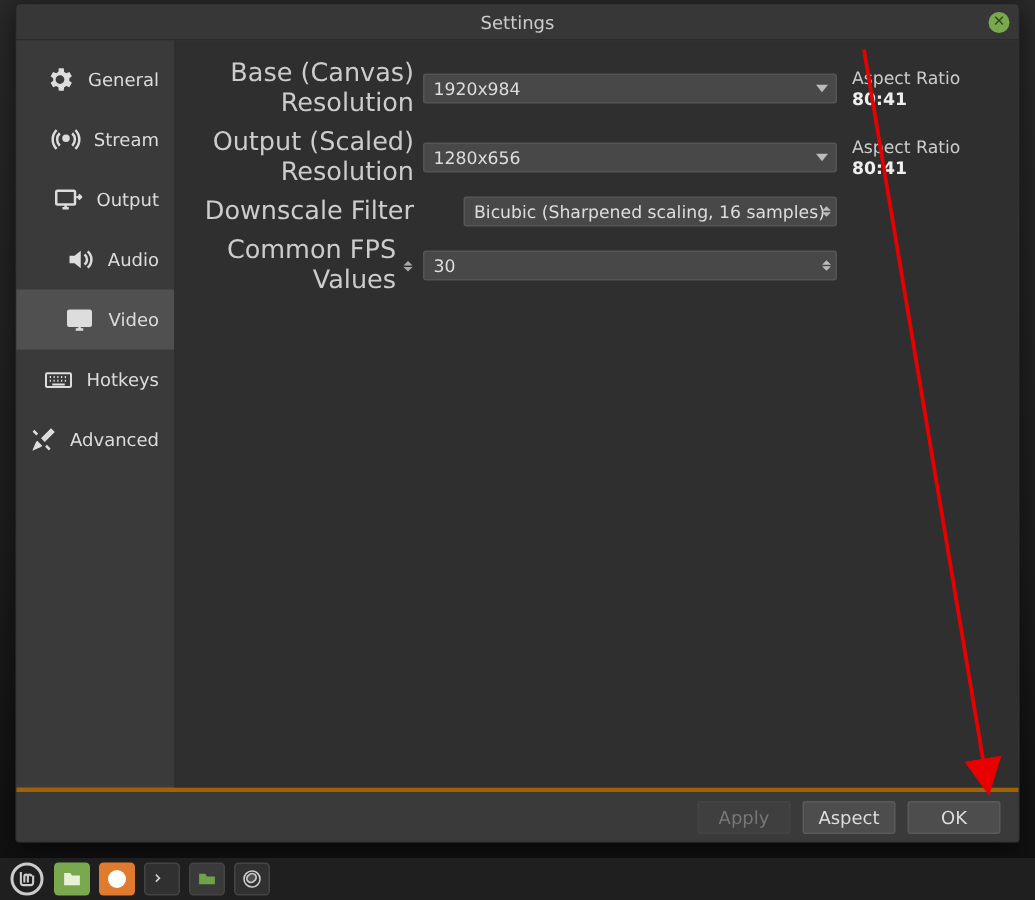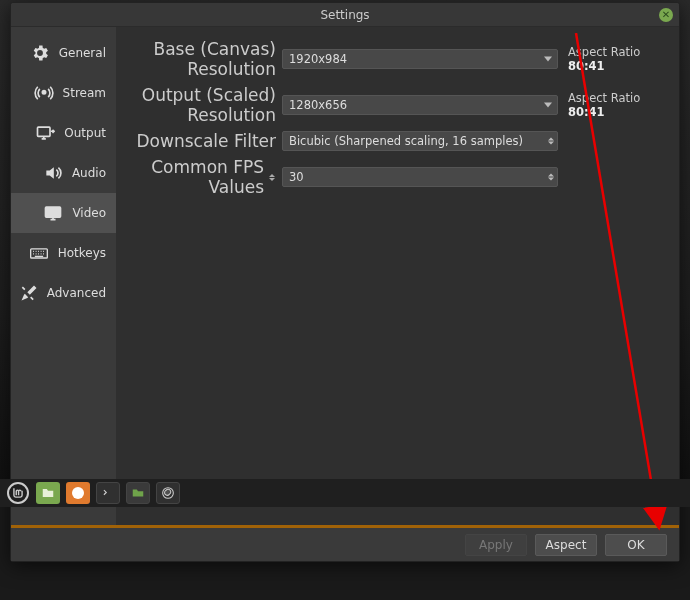--- a/index.html
+++ b/index.html
@@ -1,17 +1,17 @@
 <!DOCTYPE html>
 <html><head>
 <meta charset="utf-8">
 <style>
   * { box-sizing: border-box; margin: 0; padding: 0; }
   html, body { width: 690px; height: 600px; background: #1a1a1a; font-family: "DejaVu Sans", "Segoe UI", sans-serif; font-size: 12px; color: #ddd; overflow: hidden; }
-  .backdrop { width: 690px; height: 507px; background: linear-gradient(180deg, #2a2a2a 0%, #1e1e1e 60%, #0f0f0f 100%); position: relative; }
+  .backdrop { width: 690px; height: 600px; background: linear-gradient(180deg, #2a2a2a 0%, #1e1e1e 60%, #0f0f0f 100%); position: relative; }
   .window {
     position: absolute; top: 2px; left: 10px; width: 670px; height: 560px;
     background: #3a3a3a; border: 1px solid #222; border-radius: 3px;
     box-shadow: 0 4px 20px rgba(0,0,0,0.6);
     display: flex; flex-direction: column;
   }
   .titlebar {
     height: 24px; background: #373737; border-bottom: 1px solid #2b2b2b;
     display: flex; align-items: center; justify-content: center; position: relative;
     border-top-left-radius: 3px; border-top-right-radius: 3px;
@@ -182,21 +182,21 @@
               <span>1280x656</span>
             </div>
           </div>
           <div class="aspect">
             <span>Aspect Ratio</span> <b>80:41</b>
           </div>
         </div>
 
         <div class="row">
           <div class="row-label">Downscale Filter</div>
-          <div class="input-wrap" style="flex:1;">
+          <div class="input-wrap" style="flex:1;margin-left:27px;">
             <div class="spin">
               <span>Bicubic (Sharpened scaling, 16 samples)</span>
               <div class="spin-arrows">
                   <div class="up"></div>
                   <div class="dn"></div>
                 </div>
             </div>
           </div>
           <div style="width:105px;"></div>
         </div>

